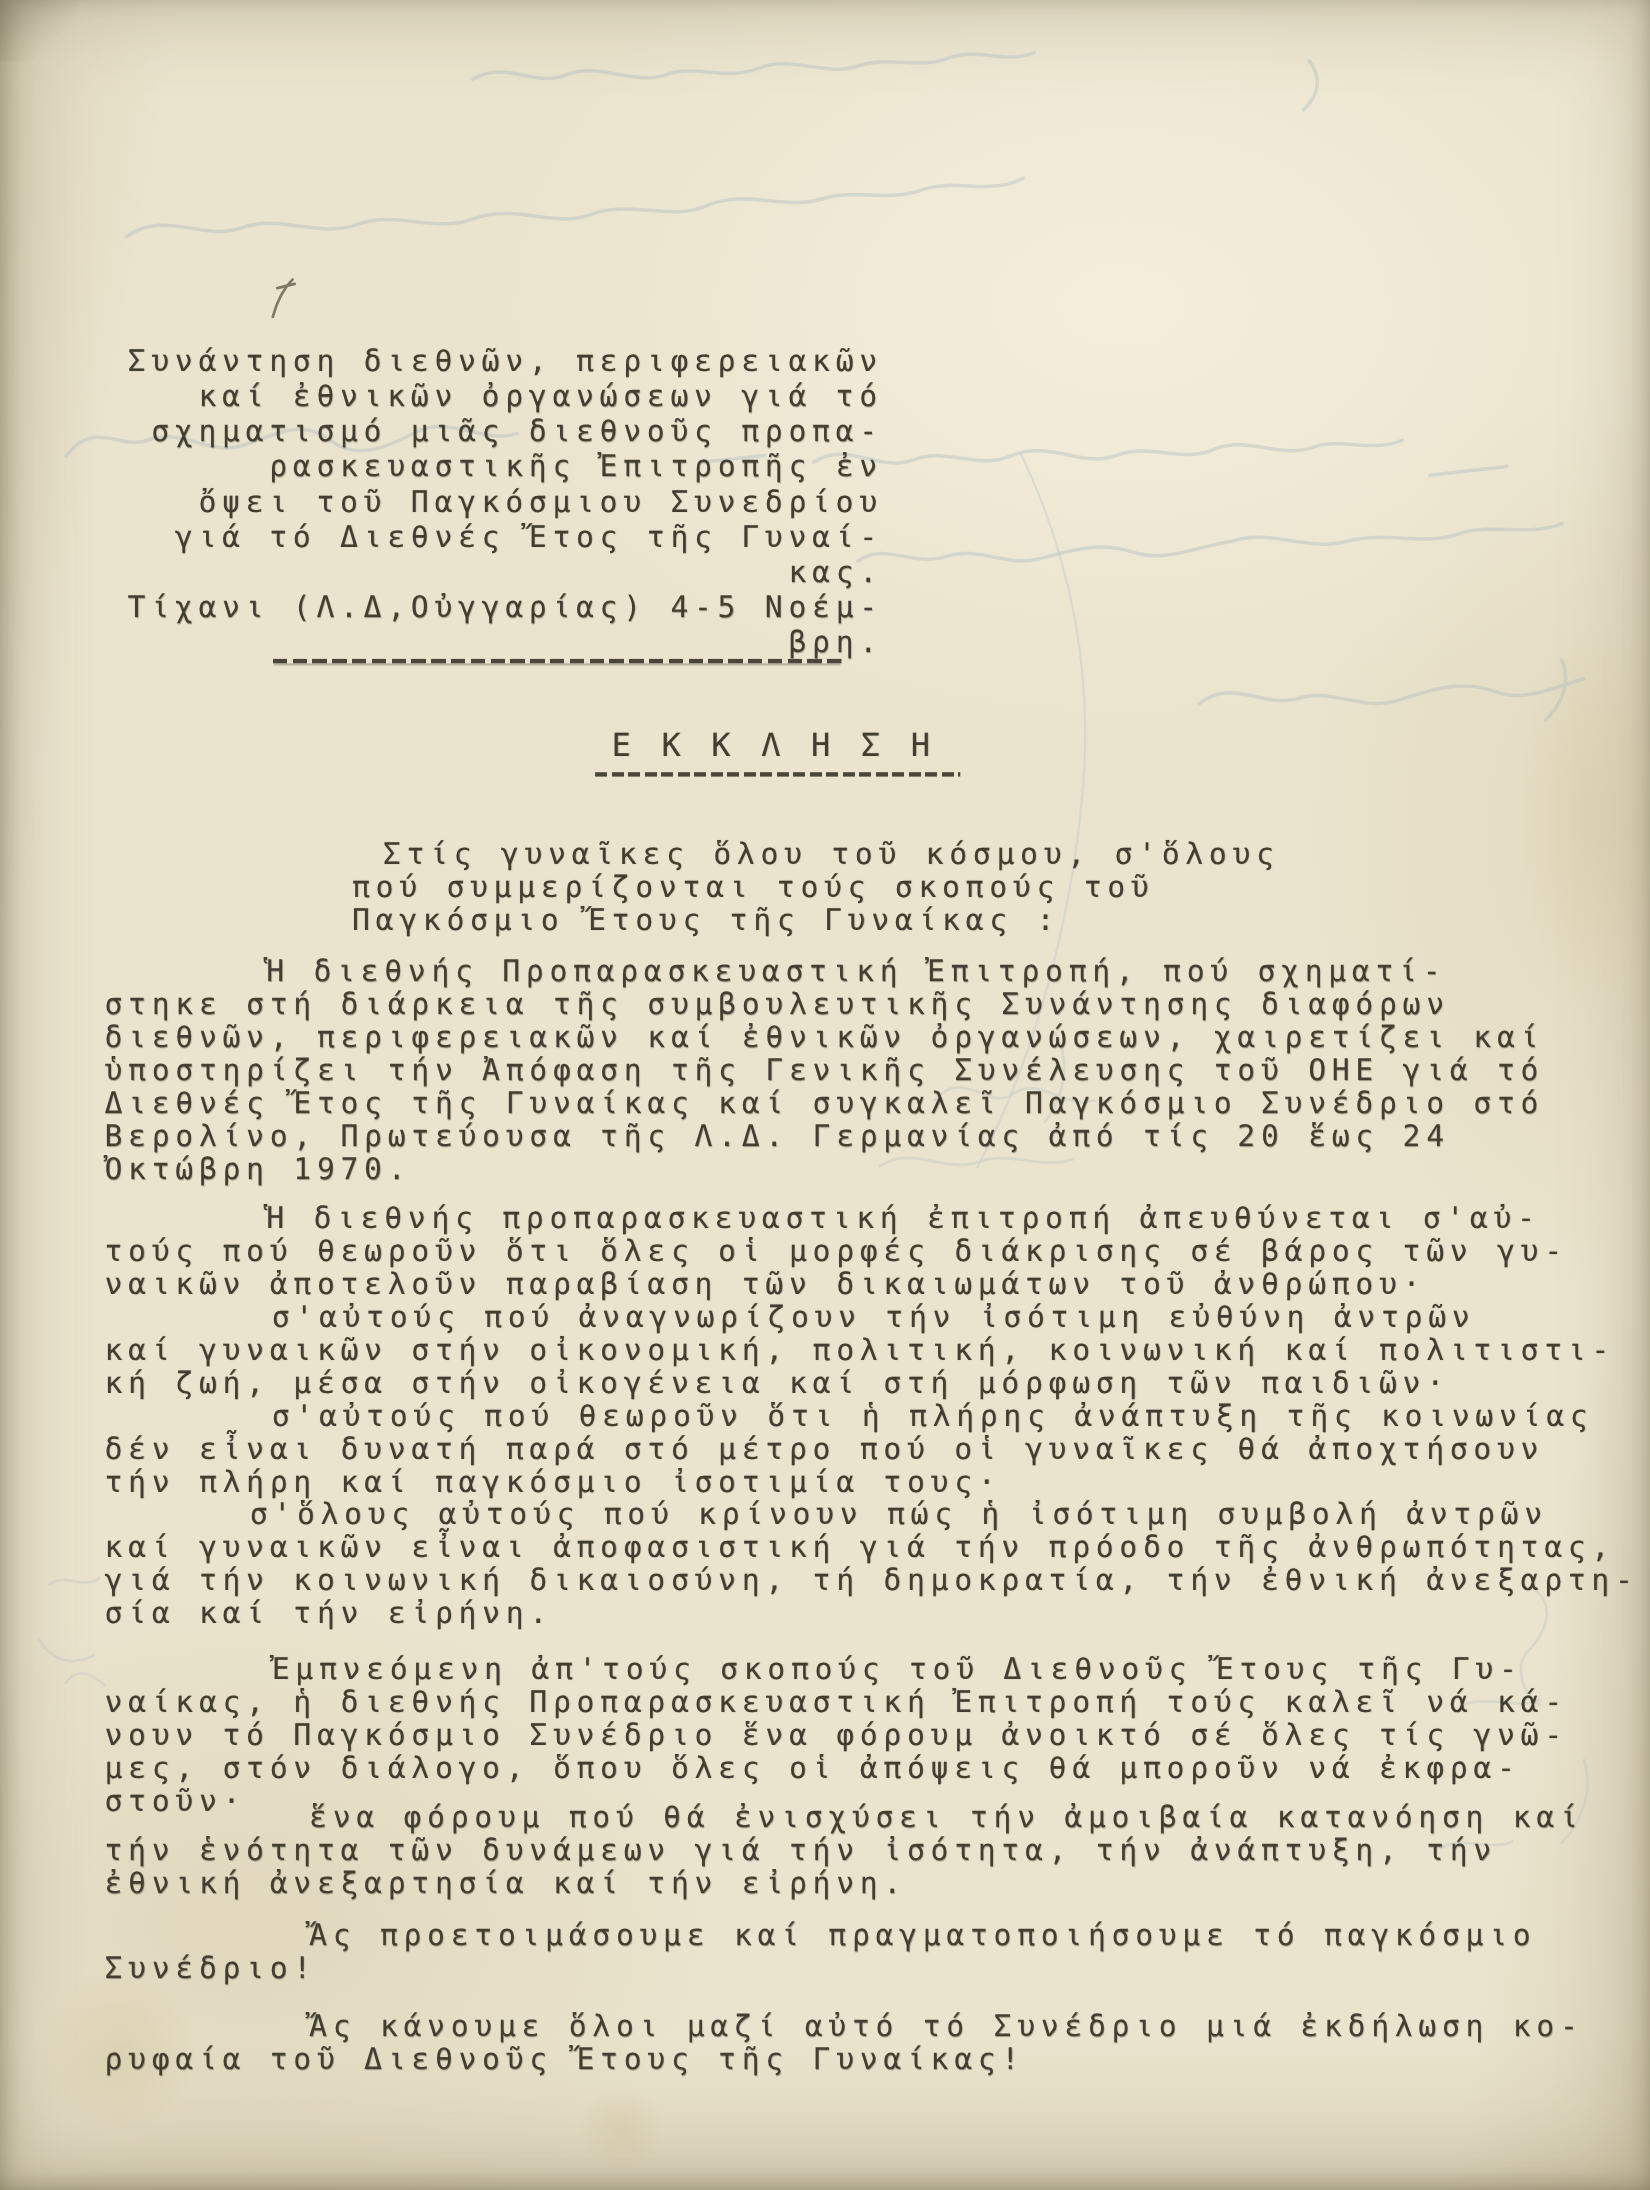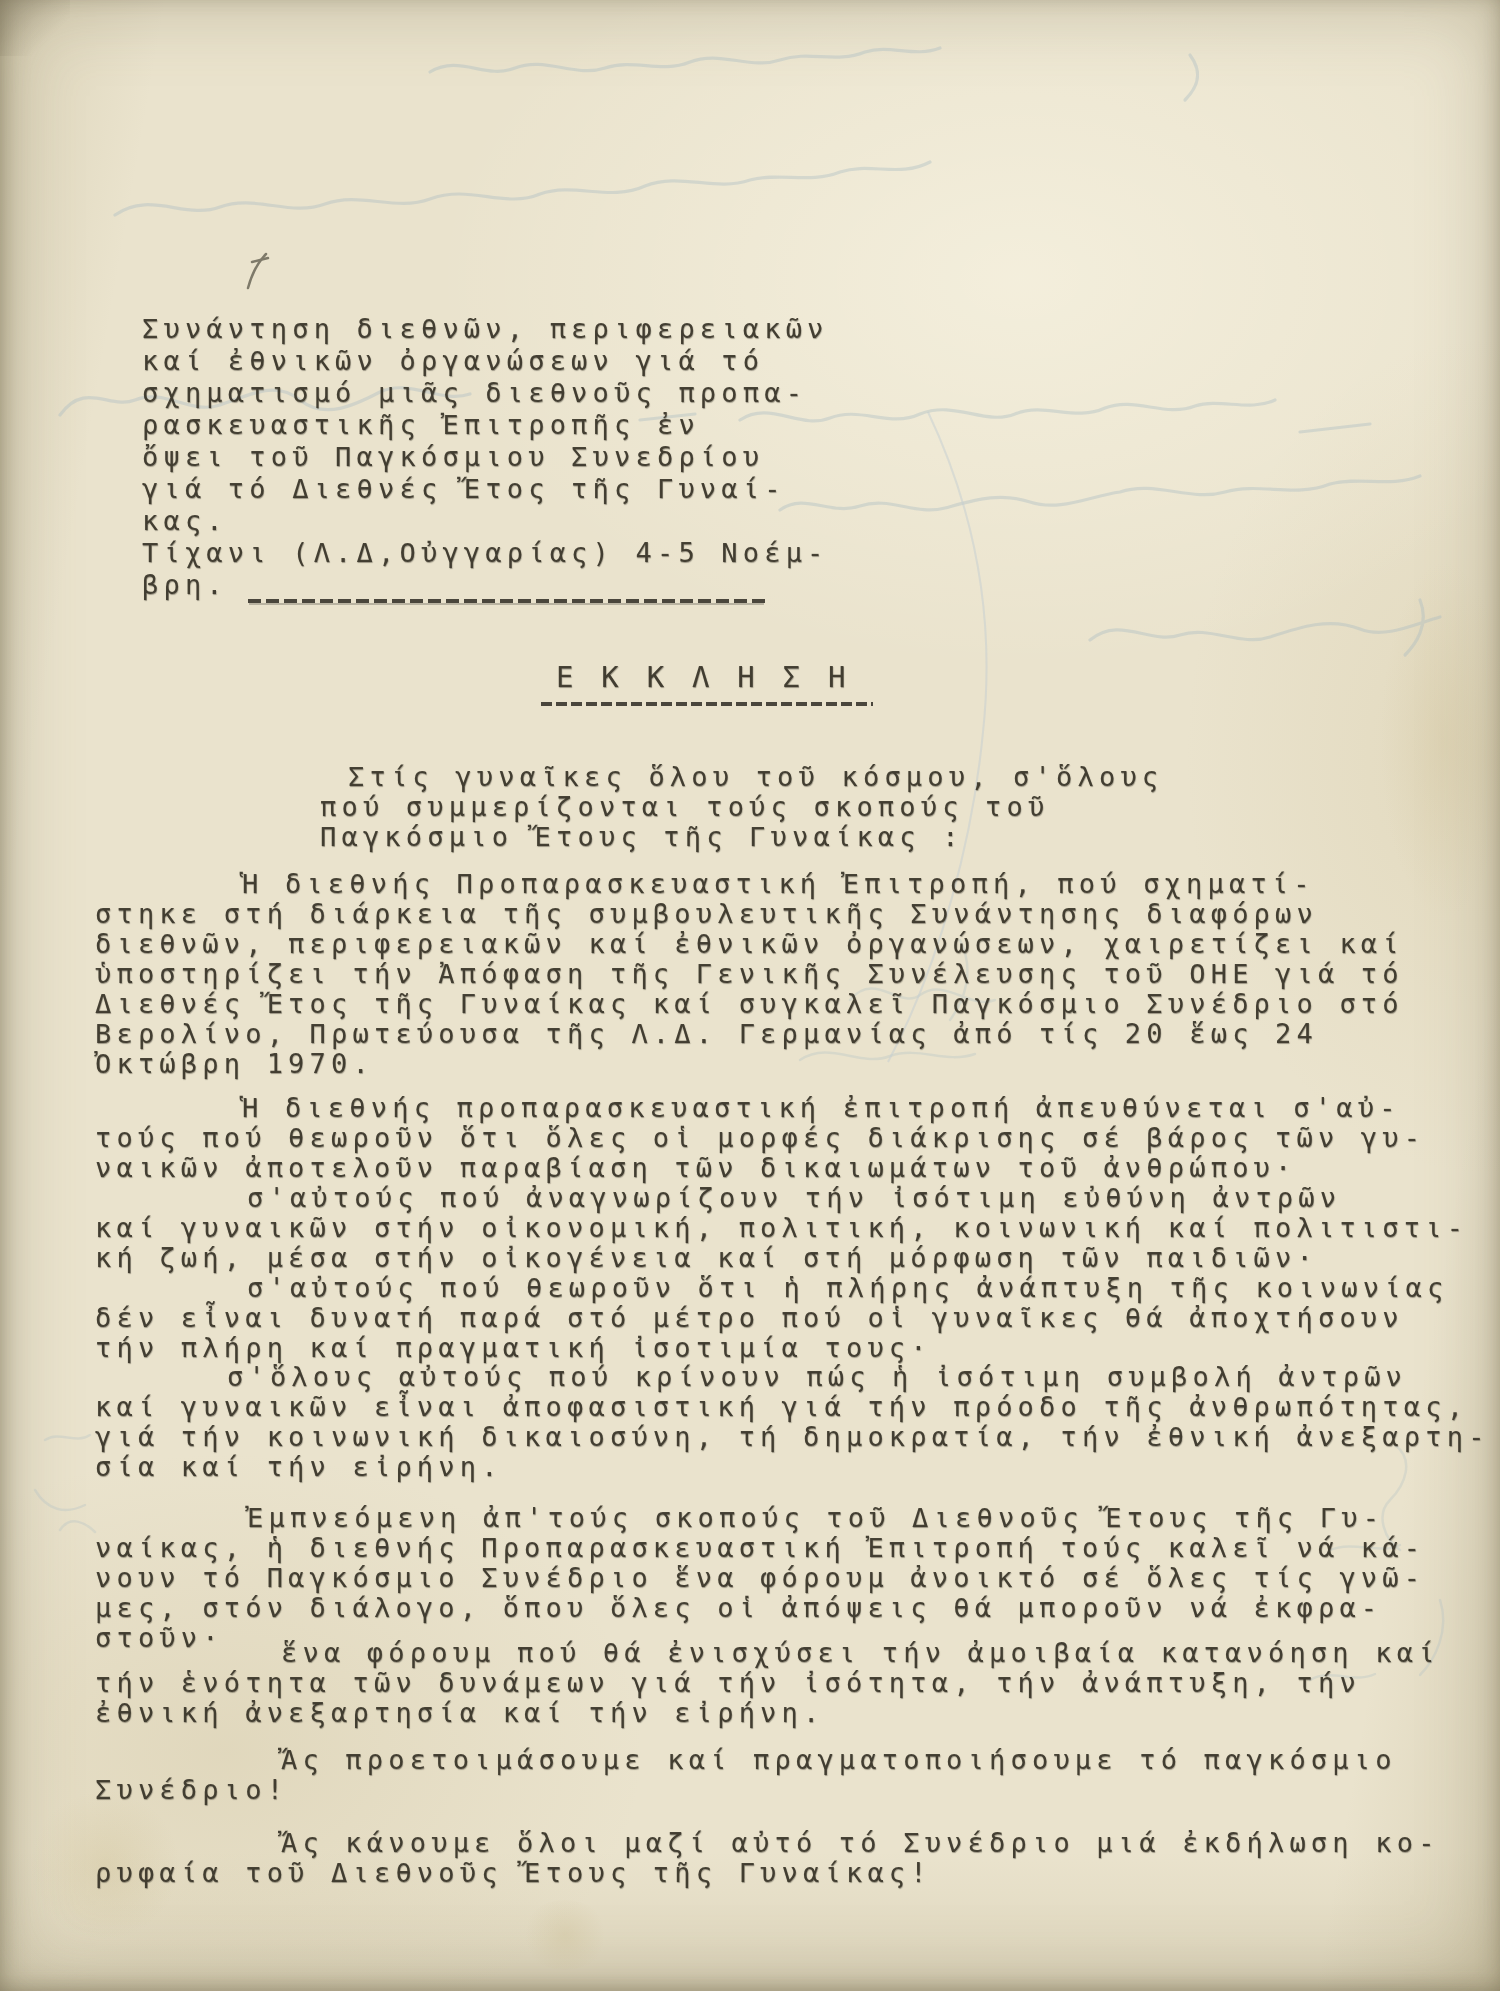--- a/index.html
+++ b/index.html
@@ -24,21 +24,21 @@
     background:radial-gradient(ellipse, rgba(202,186,142,0.25), rgba(202,186,142,0) 70%);}
   .stain.c{left:520px;top:1900px;width:90px;height:70px;border-radius:50%;
     background:radial-gradient(circle, rgba(190,172,120,0.22), rgba(190,172,120,0) 70%);}
   .ghost{position:absolute;left:0;top:0;width:1500px;height:1991px;}
 
   .typed{position:absolute;left:0;top:0;width:1500px;height:1991px;
     color:rgba(57,53,41,0.92);
     font-size:27px;line-height:30px;letter-spacing:5.2px;
     text-shadow:0.5px 0.7px 0.9px rgba(59,55,44,0.45);}
   .ln{white-space:nowrap;height:30px;}
-  .hdr{position:absolute;left:142px;top:314px;}
+  .hdr{position:absolute;left:116px;top:314px;text-align:right;}
   .hdr .ln{height:32px;}
   .sep{position:absolute;left:248px;top:599px;width:517px;height:4px;
     background:repeating-linear-gradient(90deg,#4a463c 0 13px, rgba(0,0,0,0) 13px 18px);
     box-shadow:0 3px 0 -1px rgba(74,70,60,0.3);}
   .ttl{position:absolute;left:556px;top:662px;font-size:29px;white-space:nowrap;}
   .ttl-u{position:absolute;left:541px;top:702px;width:332px;height:4px;
     background:repeating-linear-gradient(90deg,#4a463c 0 11px, rgba(0,0,0,0) 11px 15px);}
   .sal{position:absolute;left:320px;top:762px;}
   .sal .ln.ind{padding-left:28px;}
   .para{position:absolute;left:95px;}
@@ -134,21 +134,21 @@
 
     <div class="para p2">
       <div class="ln ind">Ἡ διεθνής προπαρασκευαστική ἐπιτροπή ἀπευθύνεται σ'αὐ-</div>
       <div class="ln">τούς πού θεωροῦν ὅτι ὅλες οἱ μορφές διάκρισης σέ βάρος τῶν γυ-</div>
       <div class="ln">ναικῶν ἀποτελοῦν παραβίαση τῶν δικαιωμάτων τοῦ ἀνθρώπου·</div>
     </div>
 
     <div class="para p4">
       <div class="ln ind">σ'αὐτούς πού θεωροῦν ὅτι ἡ πλήρης ἀνάπτυξη τῆς κοινωνίας</div>
       <div class="ln">δέν εἶναι δυνατή παρά στό μέτρο πού οἱ γυναῖκες θά ἀποχτήσουν</div>
-      <div class="ln">τήν πλήρη καί πραγματική ἰσοτιμία τους·</div>
+      <div class="ln">τήν πλήρη καί παγκόσμιο ἰσοτιμία τους·</div>
     </div>
 
     <div class="para p5">
       <div class="ln ind">σ'ὅλους αὐτούς πού κρίνουν πώς ἡ ἰσότιμη συμβολή ἀντρῶν</div>
       <div class="ln">καί γυναικῶν εἶναι ἀποφασιστική γιά τήν πρόοδο τῆς ἀνθρωπότητας,</div>
       <div class="ln">γιά τήν κοινωνική δικαιοσύνη, τή δημοκρατία, τήν ἐθνική ἀνεξαρτη-</div>
       <div class="ln">σία καί τήν εἰρήνη.</div>
     </div>
 
     <div class="para p6">

